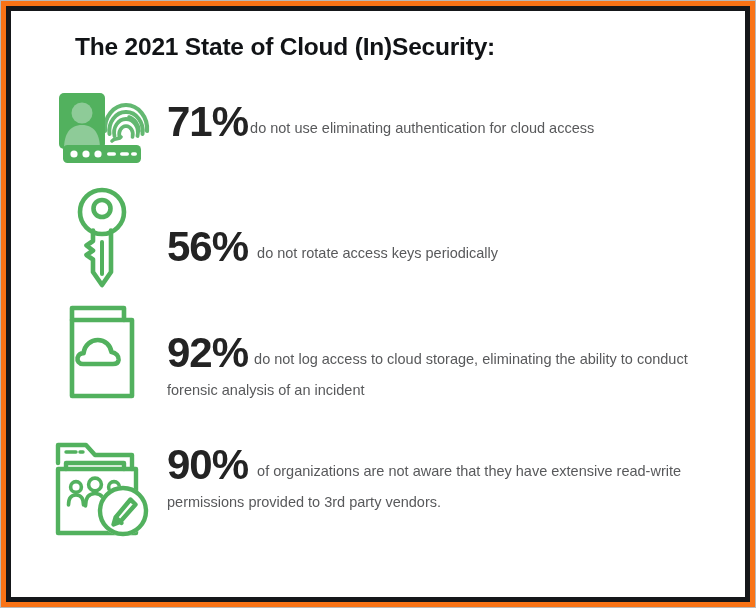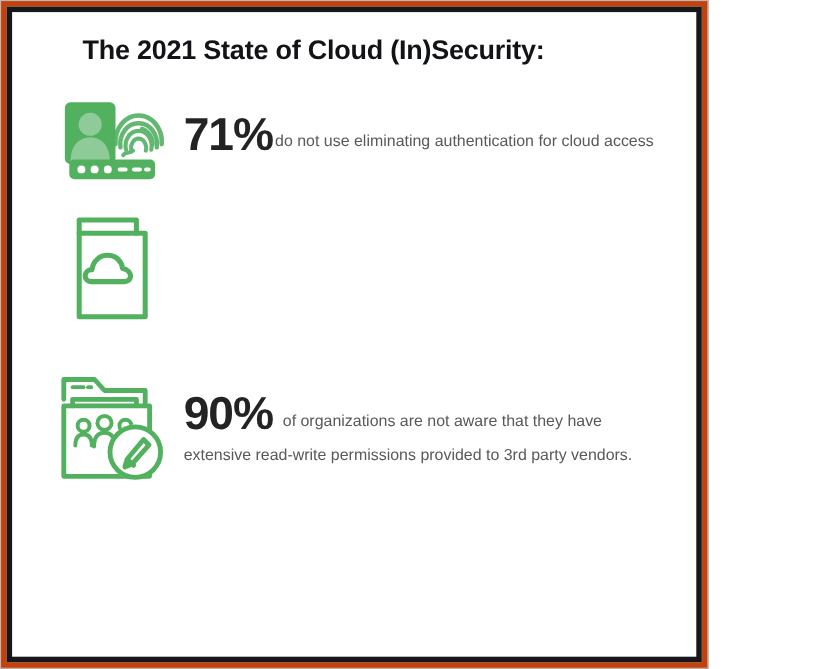--- a/index.html
+++ b/index.html
@@ -11,23 +11,23 @@
     width: 756px;
     height: 608px;
     overflow: hidden;
     font-family: "Liberation Sans", sans-serif;
   }
 
   
   #infographic {
     position: relative;
     box-sizing: border-box;
-    width: 644px;
+    width: 756px;
     height: 608px;
-    background: #c2410c;
+    background: #f97316;
     border: 1px solid #b9b9b9;
   }
   #frame {
     position: absolute;
     left: 5px;
     top: 5px;
     right: 5px;
     bottom: 5px;
     box-sizing: border-box;
     border: 5px solid #15171a;
@@ -52,21 +52,21 @@
 
   
   .stat-row {
     display: flex;
     align-items: flex-start;
     position: relative;
   }
   .stat-row.r1 { height: 103px; }
   .stat-row.r2 { height: 108px; }
   .stat-row.r3 { height: 133px; }
-  .stat-row.r4 { height: 130px; align-items: center; }
+  .stat-row.r4 { height: 130px; }
 
   .icon-cell {
     width: 130px;
     flex: 0 0 130px;
     display: flex;
     align-items: flex-start;
     justify-content: center;
   }
   .icon-cell svg { display: block; }
   .r1 .icon-cell { padding-top: 4px; }
@@ -136,39 +136,67 @@
             <rect x="78" y="65.2" width="6" height="3.6" rx="1.8" fill="#ffffff"></rect>
           </svg>
         </div>
         <div class="text-cell">
           <div class="stat-line">
             <span class="pct">71%</span><span>do not use eliminating authentication for cloud access</span>
           </div>
         </div>
       </div>
 
+      <div class="stat-row r2">
+        <div class="icon-cell">
+          <svg width="62" height="104" viewBox="0 0 62 104">
+            <g fill="none" stroke="#52b15e" stroke-width="4.6" stroke-linejoin="round" stroke-linecap="round">
+
+              <circle cx="31" cy="26" r="22"></circle>
+              <circle cx="31" cy="22.5" r="8.5"></circle>
+
+              <path d="M22 44.5
+                       L22 55 L15.5 59.5 L22 64.5
+                       L15.5 69 L22 73.5
+                       L22 86 L31 99 L40 86 L40 44.5"></path>
+
+              <path d="M31 56 L31 88" stroke-width="4"></path>
+            </g>
+          </svg>
+        </div>
+        <div class="text-cell">
+          <div class="stat-line">
+            <span class="pct">56%</span><span>do not rotate access keys periodically</span>
+          </div>
+        </div>
+      </div>
 
       <div class="stat-row r3">
         <div class="icon-cell">
           <svg width="76" height="104" viewBox="0 0 76 104">
             <g fill="none" stroke="#52b15e" stroke-width="4.6" stroke-linejoin="round" stroke-linecap="round">
 
               <path d="M8 20 L8 8 L60 8 L60 20"></path>
 
               <path d="M8 20 L68 20 L68 96 L8 96 Z"></path>
 
               <path d="M19 64
                        C15 64 13 61 13.6 57.6
                        C14.2 54.4 17 53 19.6 53.2
                        C20.6 45 27 40 33.8 40
                        C41 40 46.6 45.2 47.4 52
                        C52 52.6 55 56 54.6 59.8
                        C54.2 62.6 52 64 49 64 Z"></path>
             </g>
           </svg>
+        </div>
+        <div class="text-cell">
+          <div class="stat-line">
+            <span class="pct">92%</span><span>do not log access to cloud storage, eliminating the ability to conduct forensic analysis of an incident</span>
+          </div>
         </div>
       </div>
 
       <div class="stat-row r4">
         <div class="icon-cell">
           <svg width="100" height="102" viewBox="0 0 100 102">
             <g fill="none" stroke="#52b15e" stroke-width="4.4" stroke-linejoin="round" stroke-linecap="round">
 
               <path d="M6 24 L6 6 L34 6 L43 16 L80 16 L80 30"></path>
               <line x1="14" y1="13" x2="24" y2="13" stroke-width="3.4"></line>

